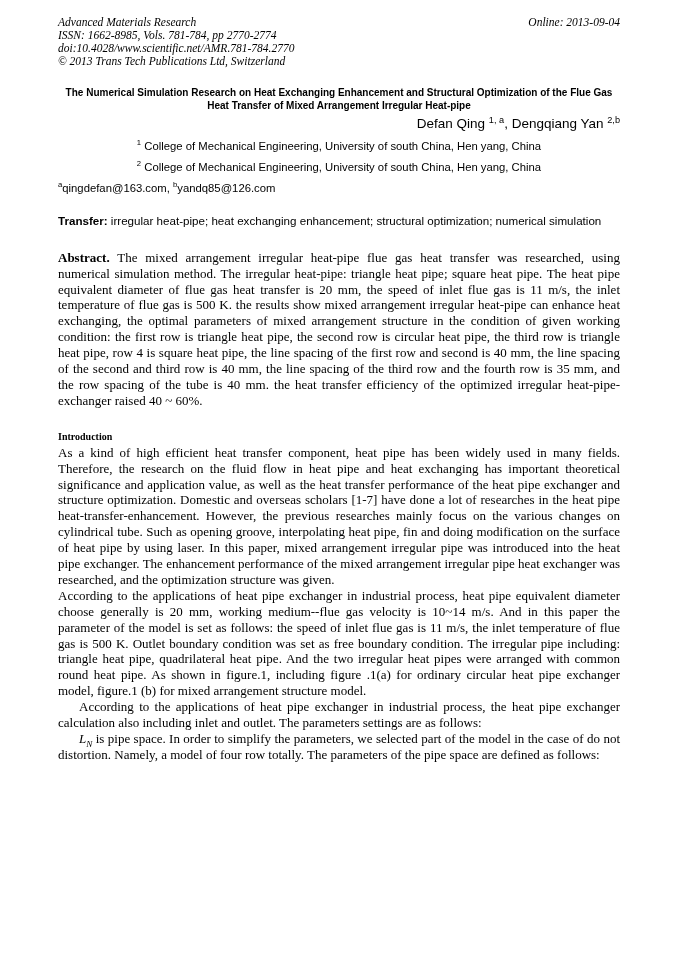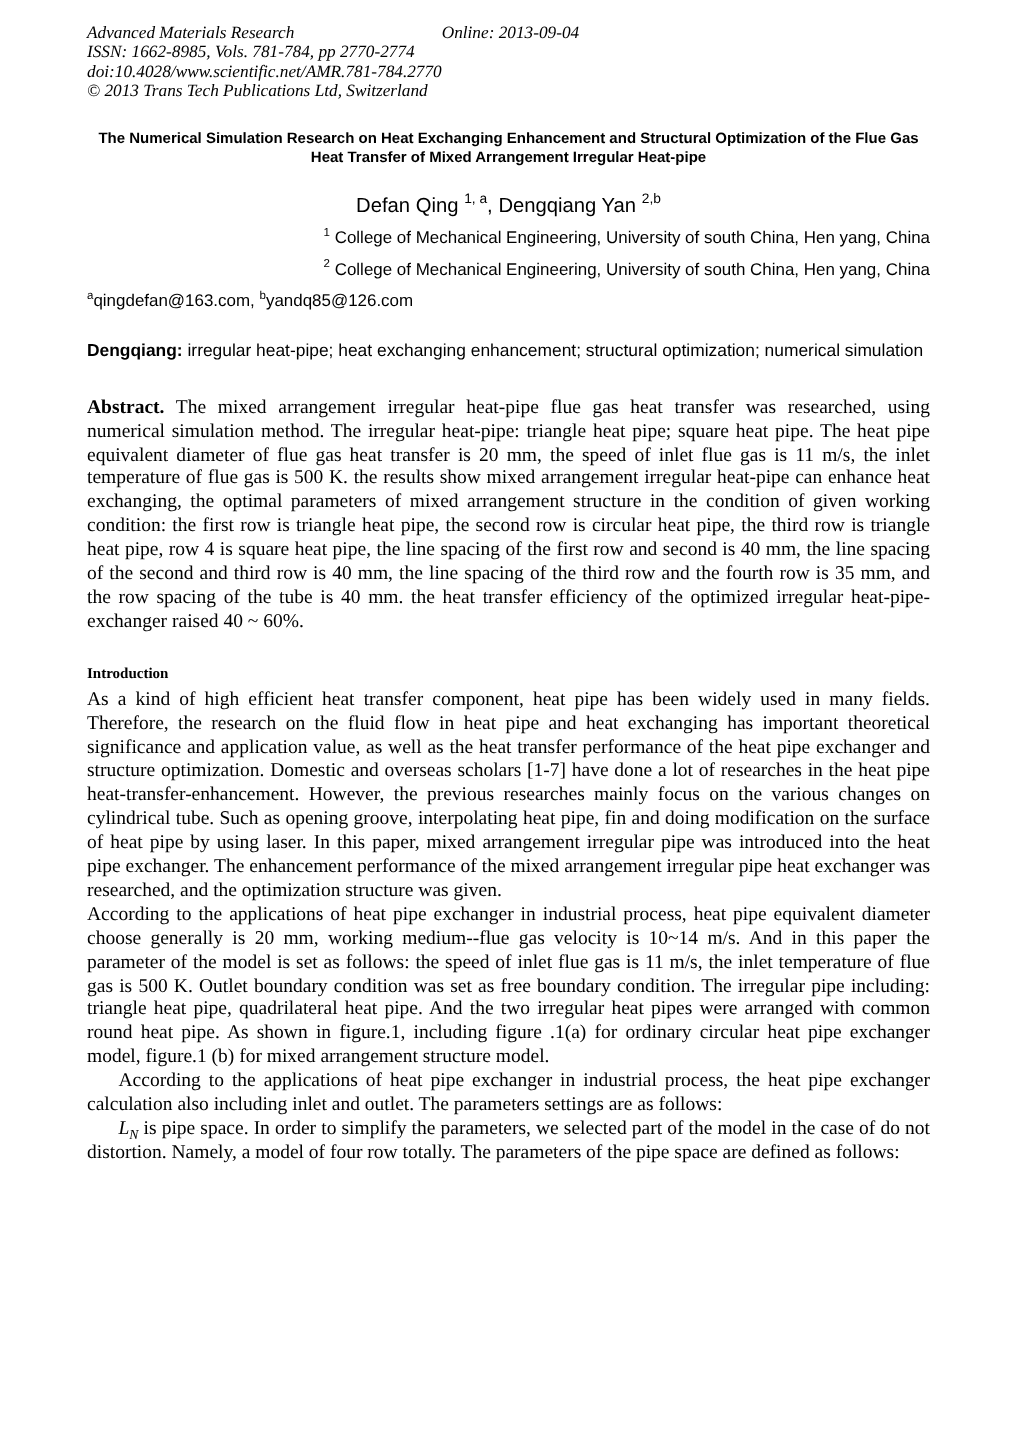--- a/index.html
+++ b/index.html
@@ -13,52 +13,52 @@
     overflow: hidden;
     margin: 0 auto;
   }
   .content {
     width: 562px;
     margin: 0 auto;
   }
   
   .journal-header {
     display: flex;
-    justify-content: flex-start;
+    justify-content: space-between;
     align-items: flex-start;
     padding-top: 16px;
     font-family: "Liberation Serif", serif;
     font-style: italic;
     font-size: 11.5px;
     line-height: 1.14;
   }
   
   .paper-title {
     margin-top: 18px;
     font-family: "Liberation Sans", sans-serif;
     font-weight: bold;
     font-size: 10px;
     line-height: 1.3;
     text-align: center;
     padding: 0 6px;
   }
   .authors-line {
-    margin-top: 17px;
-    text-align: center;
+    margin-top: 4px;
+    text-align: right;
     font-family: "Liberation Sans", sans-serif;
     font-size: 13.5px;
   }
   .authors-line sup, .affil-line sup, .emails-line sup {
     font-size: 0.68em;
     vertical-align: super;
     line-height: 0;
   }
   .affil-line {
     margin-top: 9px;
-    text-align: right;
+    text-align: center;
     font-family: "Liberation Sans", sans-serif;
     font-size: 11.3px;
   }
   .emails-line {
     margin-top: 9px;
     text-align: left;
     font-family: "Liberation Sans", sans-serif;
     font-size: 11.3px;
   }
   
@@ -123,21 +123,21 @@
     </div>
     <div class="affil-line">
       <sup>2</sup><span> College of Mechanical Engineering, University of south China, Hen yang, China</span>
     </div>
 
     <div class="emails-line">
       <sup>a</sup><span>qingdefan@163.com</span><span>, </span><sup>b</sup><span>yandq85@126.com</span>
     </div>
 
     <p class="keywords-block">
-      <span class="kw-label">Dengqiang:</span><span> irregular heat-pipe; heat exchanging enhancement; structural optimization; numerical simulation</span>
+      <span class="kw-label">Transfer:</span><span> irregular heat-pipe; heat exchanging enhancement; structural optimization; numerical simulation</span>
     </p>
 
     <p class="body-text abstract-block">
       <span class="abs-label">Abstract.</span><span> The mixed arrangement irregular heat-pipe flue gas heat transfer was researched, using numerical simulation method. The irregular heat-pipe: triangle heat pipe; square heat pipe. The heat pipe equivalent diameter of flue gas heat transfer is 20 mm, the speed of inlet flue gas is 11 m/s, the inlet temperature of flue gas is 500 K. the results show mixed arrangement irregular heat-pipe can enhance heat exchanging, the optimal parameters of mixed arrangement structure in the condition of given working condition: the first row is triangle heat pipe, the second row is circular heat pipe, the third row is triangle heat pipe, row 4 is square heat pipe, the line spacing of the first row and second is 40 mm, the line spacing of the second and third row is 40 mm, the line spacing of the third row and the fourth row is 35 mm, and the row spacing of the tube is 40 mm. the heat transfer efficiency of the optimized irregular heat-pipe-exchanger raised 40 ~ 60%.</span>
     </p>
 
     <h2 class="section-heading intro-heading">Introduction</h2>
     <p class="body-text para">As a kind of high efficient heat transfer component, heat pipe has been widely used in many fields. Therefore, the research on the fluid flow in heat pipe and heat exchanging has important theoretical significance and application value, as well as the heat transfer performance of the heat pipe exchanger and structure optimization. Domestic and overseas scholars [1-7] have done a lot of researches in the heat pipe heat-transfer-enhancement. However, the previous researches mainly focus on the various changes on cylindrical tube. Such as opening groove, interpolating heat pipe, fin and doing modification on the surface of heat pipe by using laser. In this paper, mixed arrangement irregular pipe was introduced into the heat pipe exchanger. The enhancement performance of the mixed arrangement irregular pipe heat exchanger was researched, and the optimization structure was given.</p>
 
     <p class="body-text para">According to the applications of heat pipe exchanger in industrial process, heat pipe equivalent diameter choose generally is 20 mm, working medium--flue gas velocity is 10~14 m/s. And in this paper the parameter of the model is set as follows: the speed of inlet flue gas is 11 m/s, the inlet temperature of flue gas is 500 K. Outlet boundary condition was set as free boundary condition. The irregular pipe including: triangle heat pipe, quadrilateral heat pipe. And the two irregular heat pipes were arranged with common round heat pipe. As shown in figure.1, including figure .1(a) for ordinary circular heat pipe exchanger model, figure.1 (b) for mixed arrangement structure model.</p>

